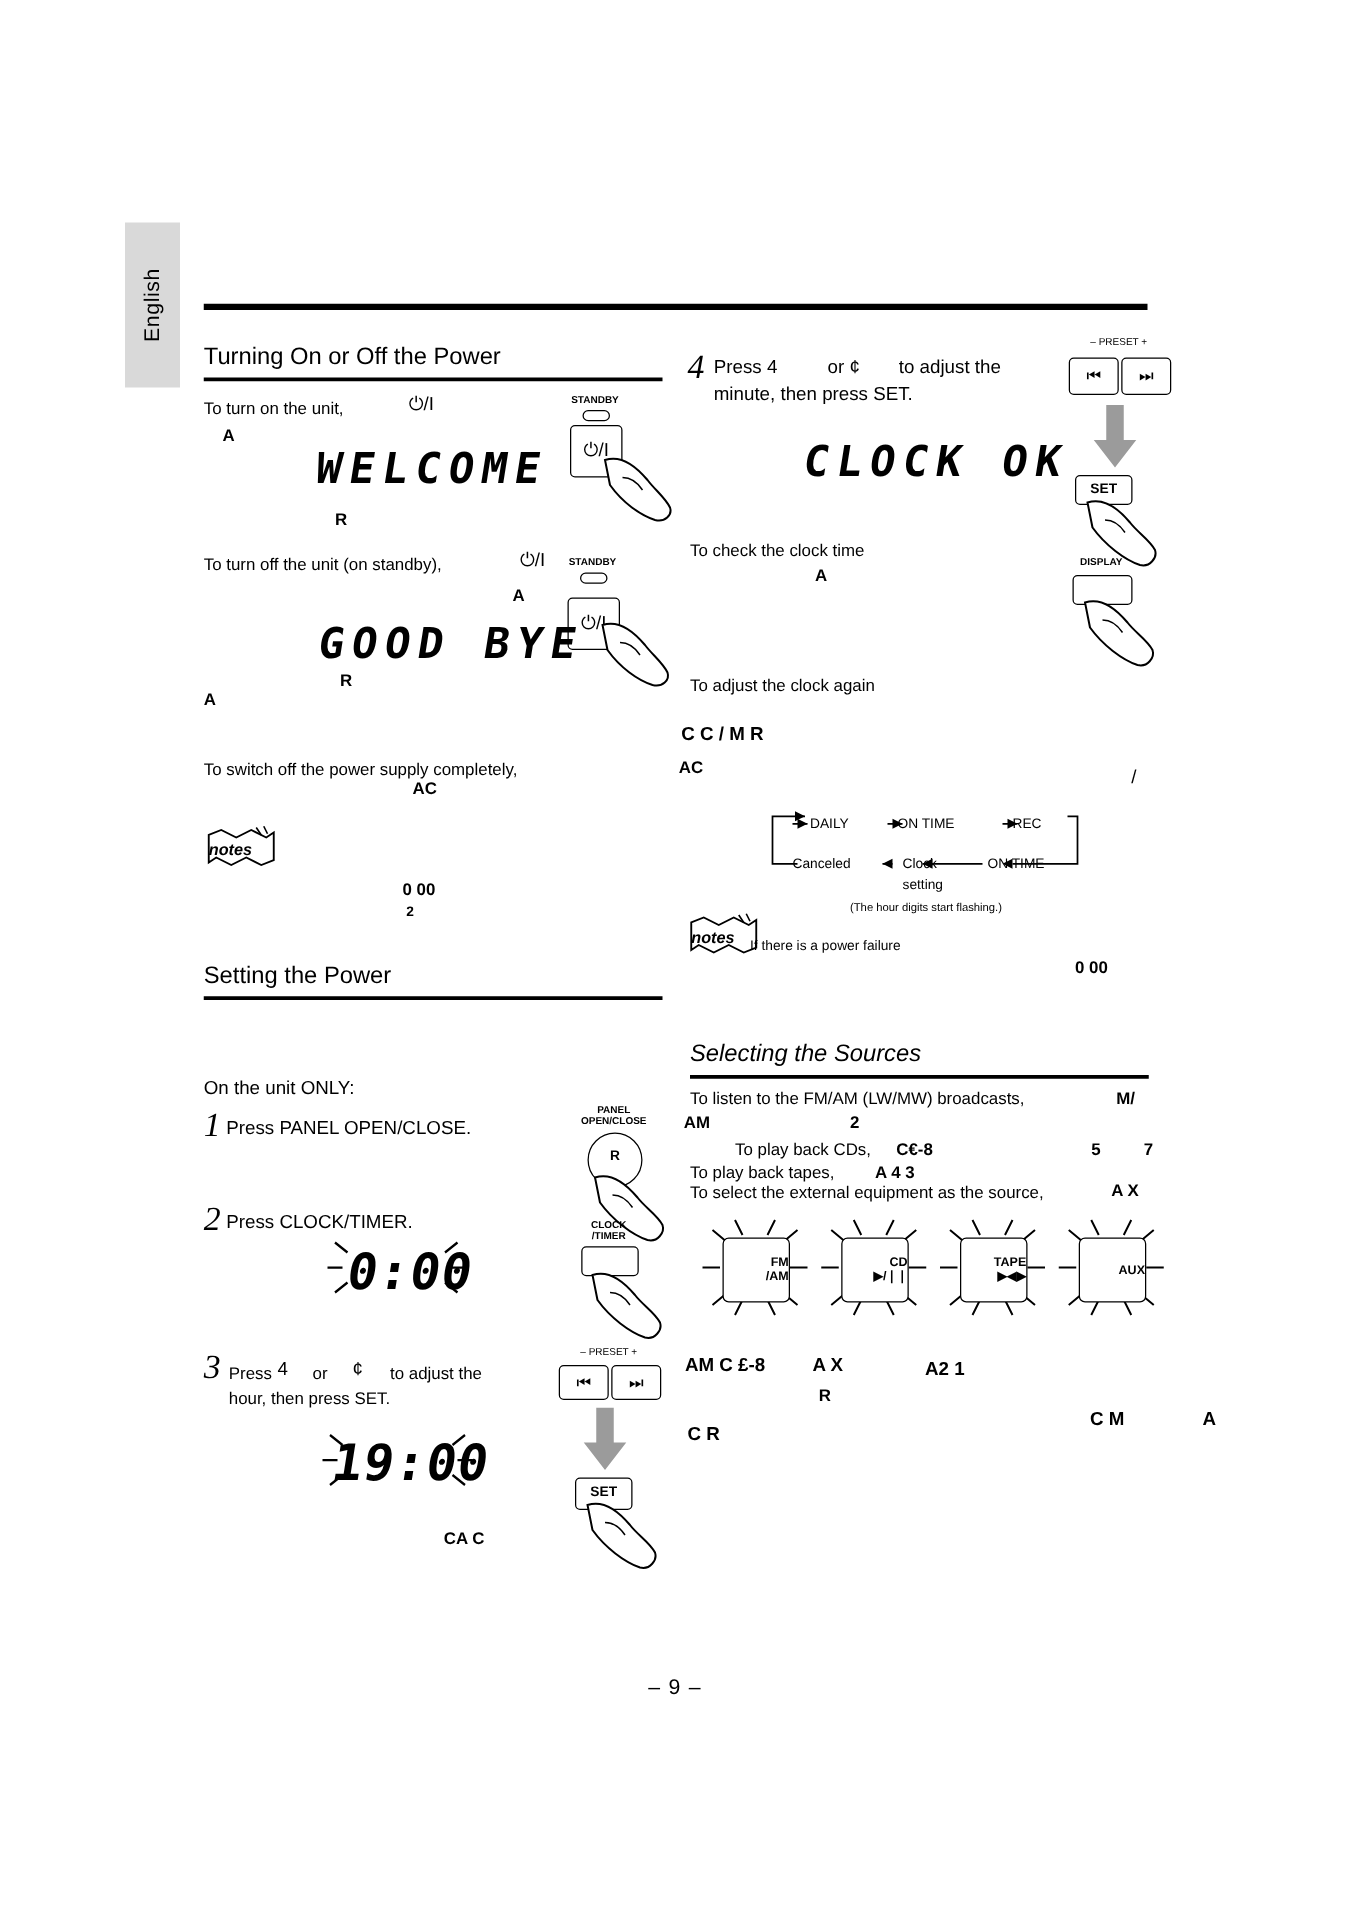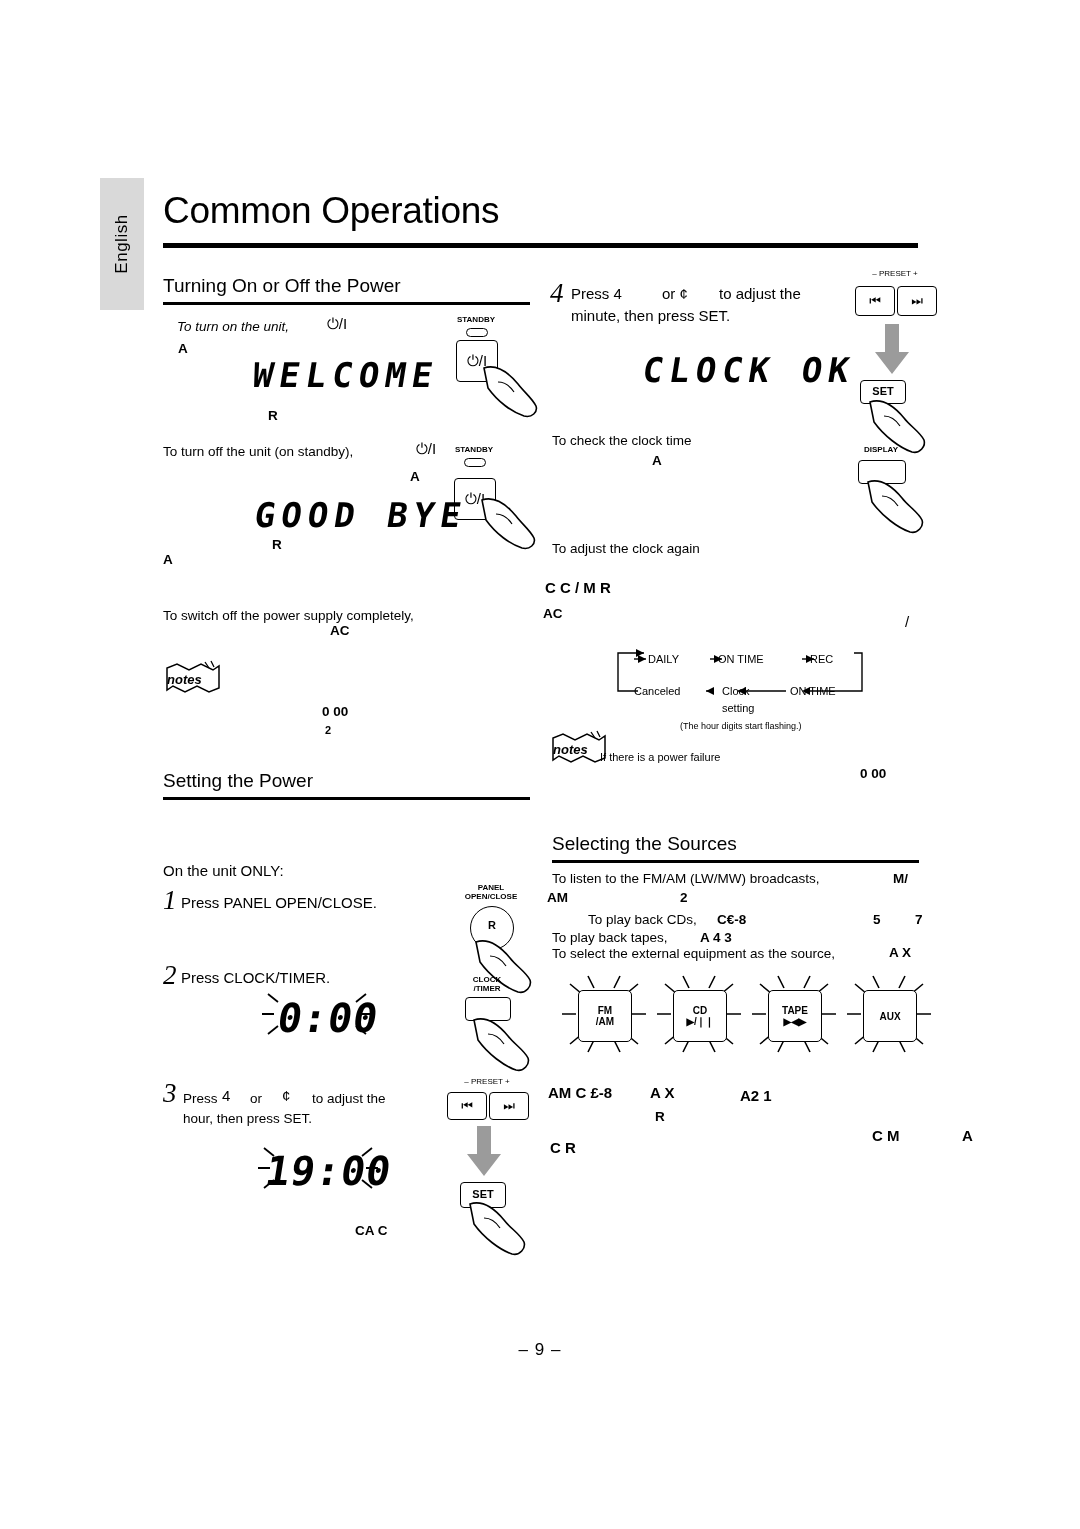--- a/index.html
+++ b/index.html
@@ -78,21 +78,21 @@
   .notes .word{
     position:absolute;left:4px;top:12px;font-style:italic;font-weight:bold;font-size:13px;
   }
 
   
   .flowbox{position:absolute;font-size:11px;}
 
   
   .srcbtn{
     position:absolute;width:52px;height:50px;border:1.8px solid #000;border-radius:5px;
-    background:#fff;display:flex;flex-direction:column;align-items:center;justify-content:center;
+    background:#fff;display:flex;flex-direction:column;align-items:flex-end;justify-content:center;
     font-size:10px;font-weight:bold;line-height:1.1;z-index:2;
   }
   .burst{position:absolute;z-index:1;}
 
   
   .pageno{
     position:absolute;left:0;width:1080px;text-align:center;top:1340px;
     font-size:17px;letter-spacing:1px;
   }
 
@@ -102,27 +102,26 @@
 </style>
 </head>
 <body>
 
 <div class="page">
 
   <div class="side-tab">
     <span>English</span>
   </div>
 
-  <div class="page-title">Common Operations</div>
   <div class="title-rule"></div>
 
   <div class="sec-h" style="left:163px;top:275px;">Turning On or Off the Power</div>
   <div class="sec-rule" style="left:163px;top:302px;width:367px;"></div>
 
-  <div class="t" style="left:177px;top:318px;font-style:italic;">To turn on the unit,</div>
+  <div class="t" style="left:163px;top:318px;">To turn on the unit,</div>
   <div class="t md" style="left:327px;top:314px;">⏻/I</div>
 
   <div class="tinylabel b" style="left:452px;top:316px;width:48px;">STANDBY</div>
   <div class="pill" style="left:466px;top:328px;width:20px;height:7px;"></div>
   <div class="keybox" style="left:456px;top:340px;width:40px;height:40px;font-size:15px;">⏻/I</div>
   <svg class="hand" style="left:478px;top:358px;" width="64" height="64" viewBox="0 0 64 64">
     <path d="M6 10 C18 6 30 14 40 26 C46 34 54 40 58 48 C60 54 54 60 46 58 C34 54 20 44 10 30 Z" fill="#fff" stroke="#000" stroke-width="1.6"></path>
     <path d="M20 24 C26 24 32 28 36 34" fill="none" stroke="#000" stroke-width="1.2"></path>
   </svg>
 
@@ -304,21 +303,21 @@
   <div class="notes" style="left:549px;top:730px;">
     <svg width="60" height="36" viewBox="0 0 60 36">
       <path d="M4 30 L4 8 L14 4 L26 10 L38 4 L50 10 L56 6 L56 28 L46 32 L34 26 L22 32 L10 26 Z" fill="#fff" stroke="#000" stroke-width="1.5"></path>
       <path d="M42 2 L46 8 M48 1 L51 7" stroke="#000" stroke-width="1.3"></path>
     </svg>
     <div class="word">notes</div>
   </div>
   <div class="t sm" style="left:600px;top:750px;">If there is a power failure</div>
   <div class="t b" style="left:860px;top:765px;">0 00</div>
 
-  <div class="sec-h" style="left:552px;top:833px;">Selecting the Sources</div>
+  <div class="sec-h" style="left:552px;top:833px;font-style:italic;">Selecting the Sources</div>
   <div class="sec-rule" style="left:552px;top:860px;width:367px;"></div>
 
   <div class="t" style="left:552px;top:870px;">To listen to the FM/AM (LW/MW) broadcasts,</div>
   <div class="t b" style="left:893px;top:870px;">M/</div>
   <div class="t b" style="left:547px;top:889px;">AM</div>
   <div class="t b" style="left:680px;top:889px;">2</div>
 
   <div class="t" style="left:552px;top:911px;margin-left:36px;">To play back CDs,</div>
   <div class="t b" style="left:717px;top:911px;">C€-8</div>
   <div class="t b" style="left:873px;top:911px;">5</div>

